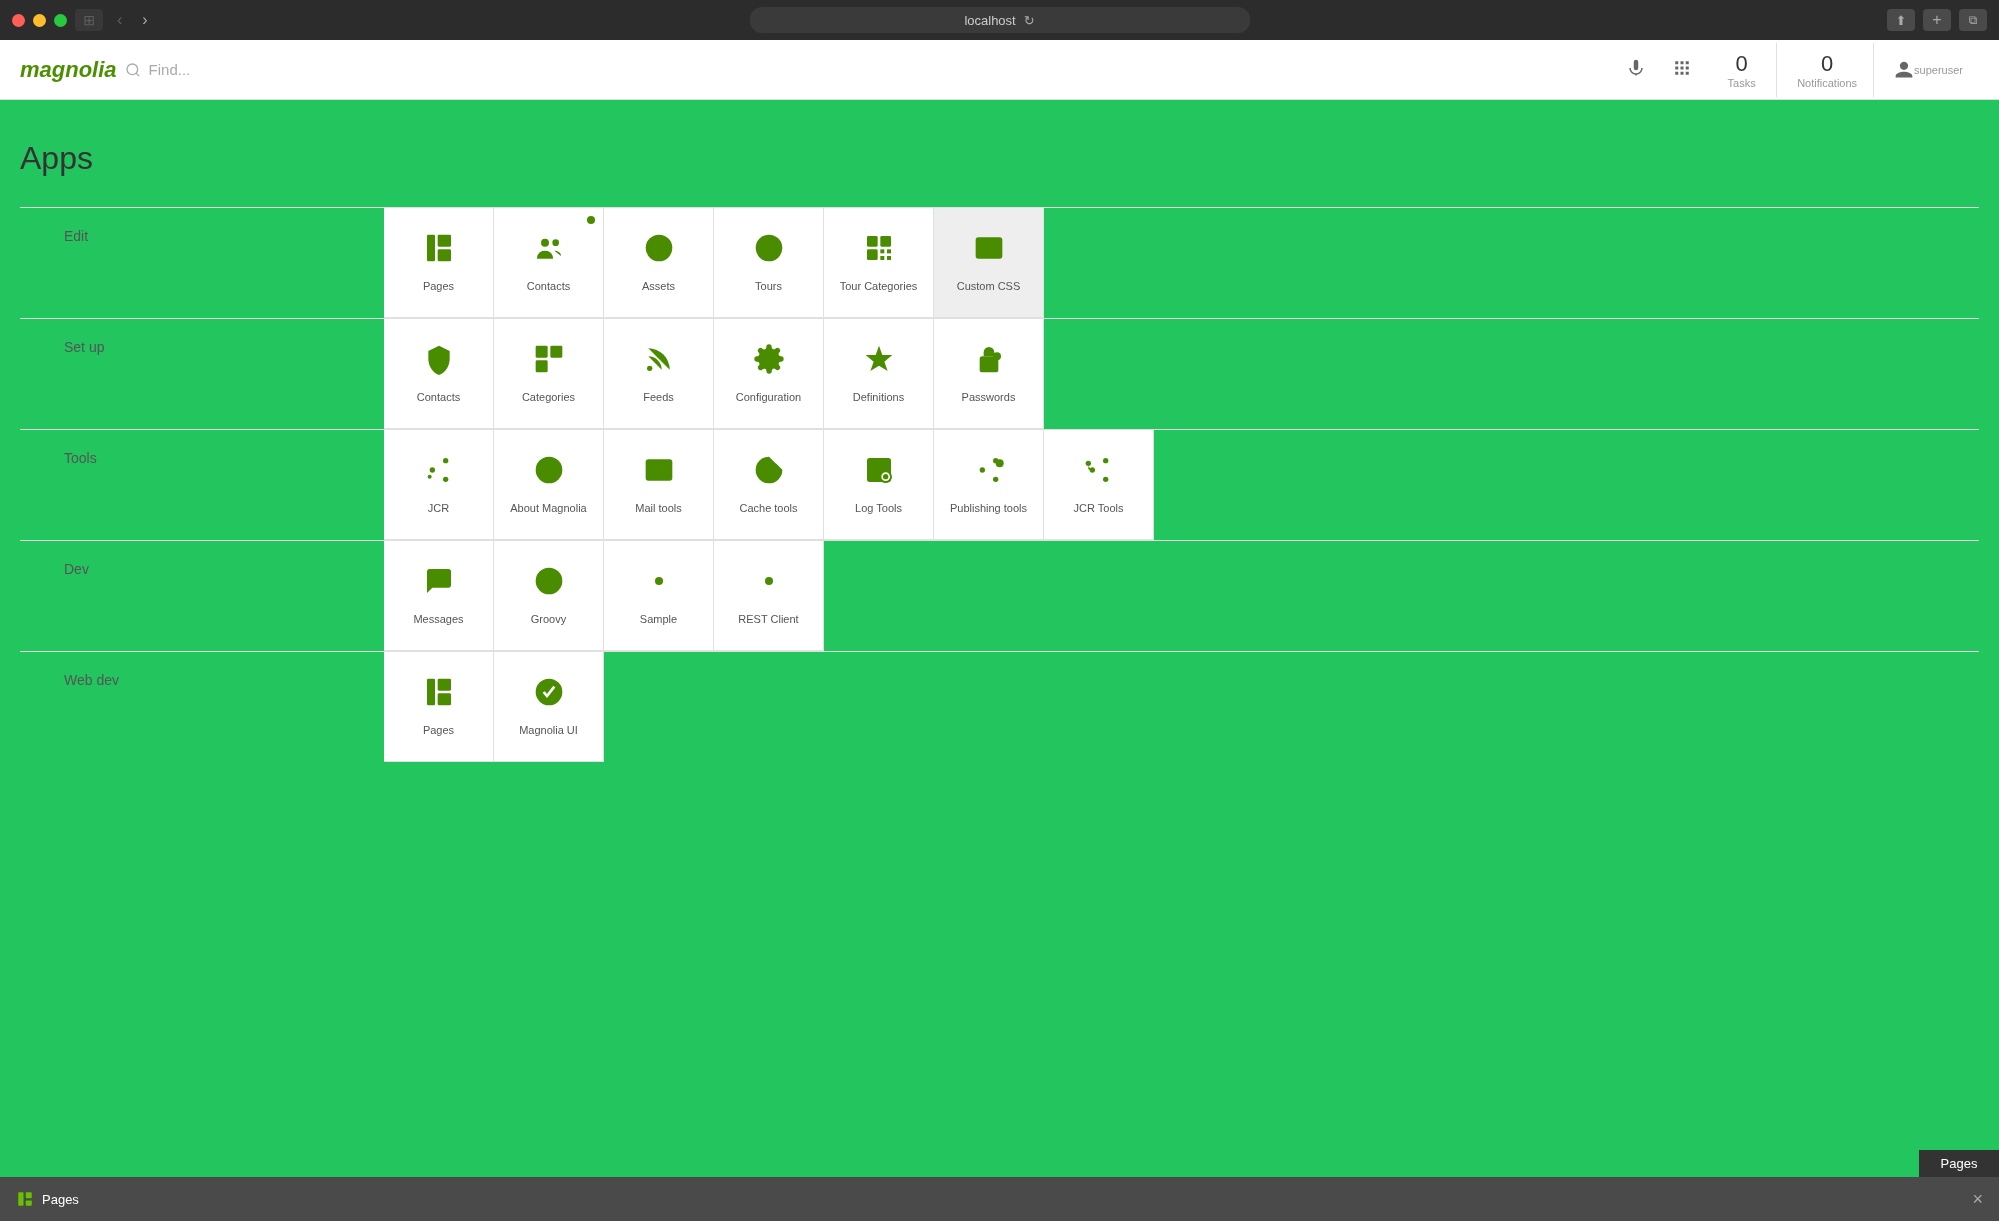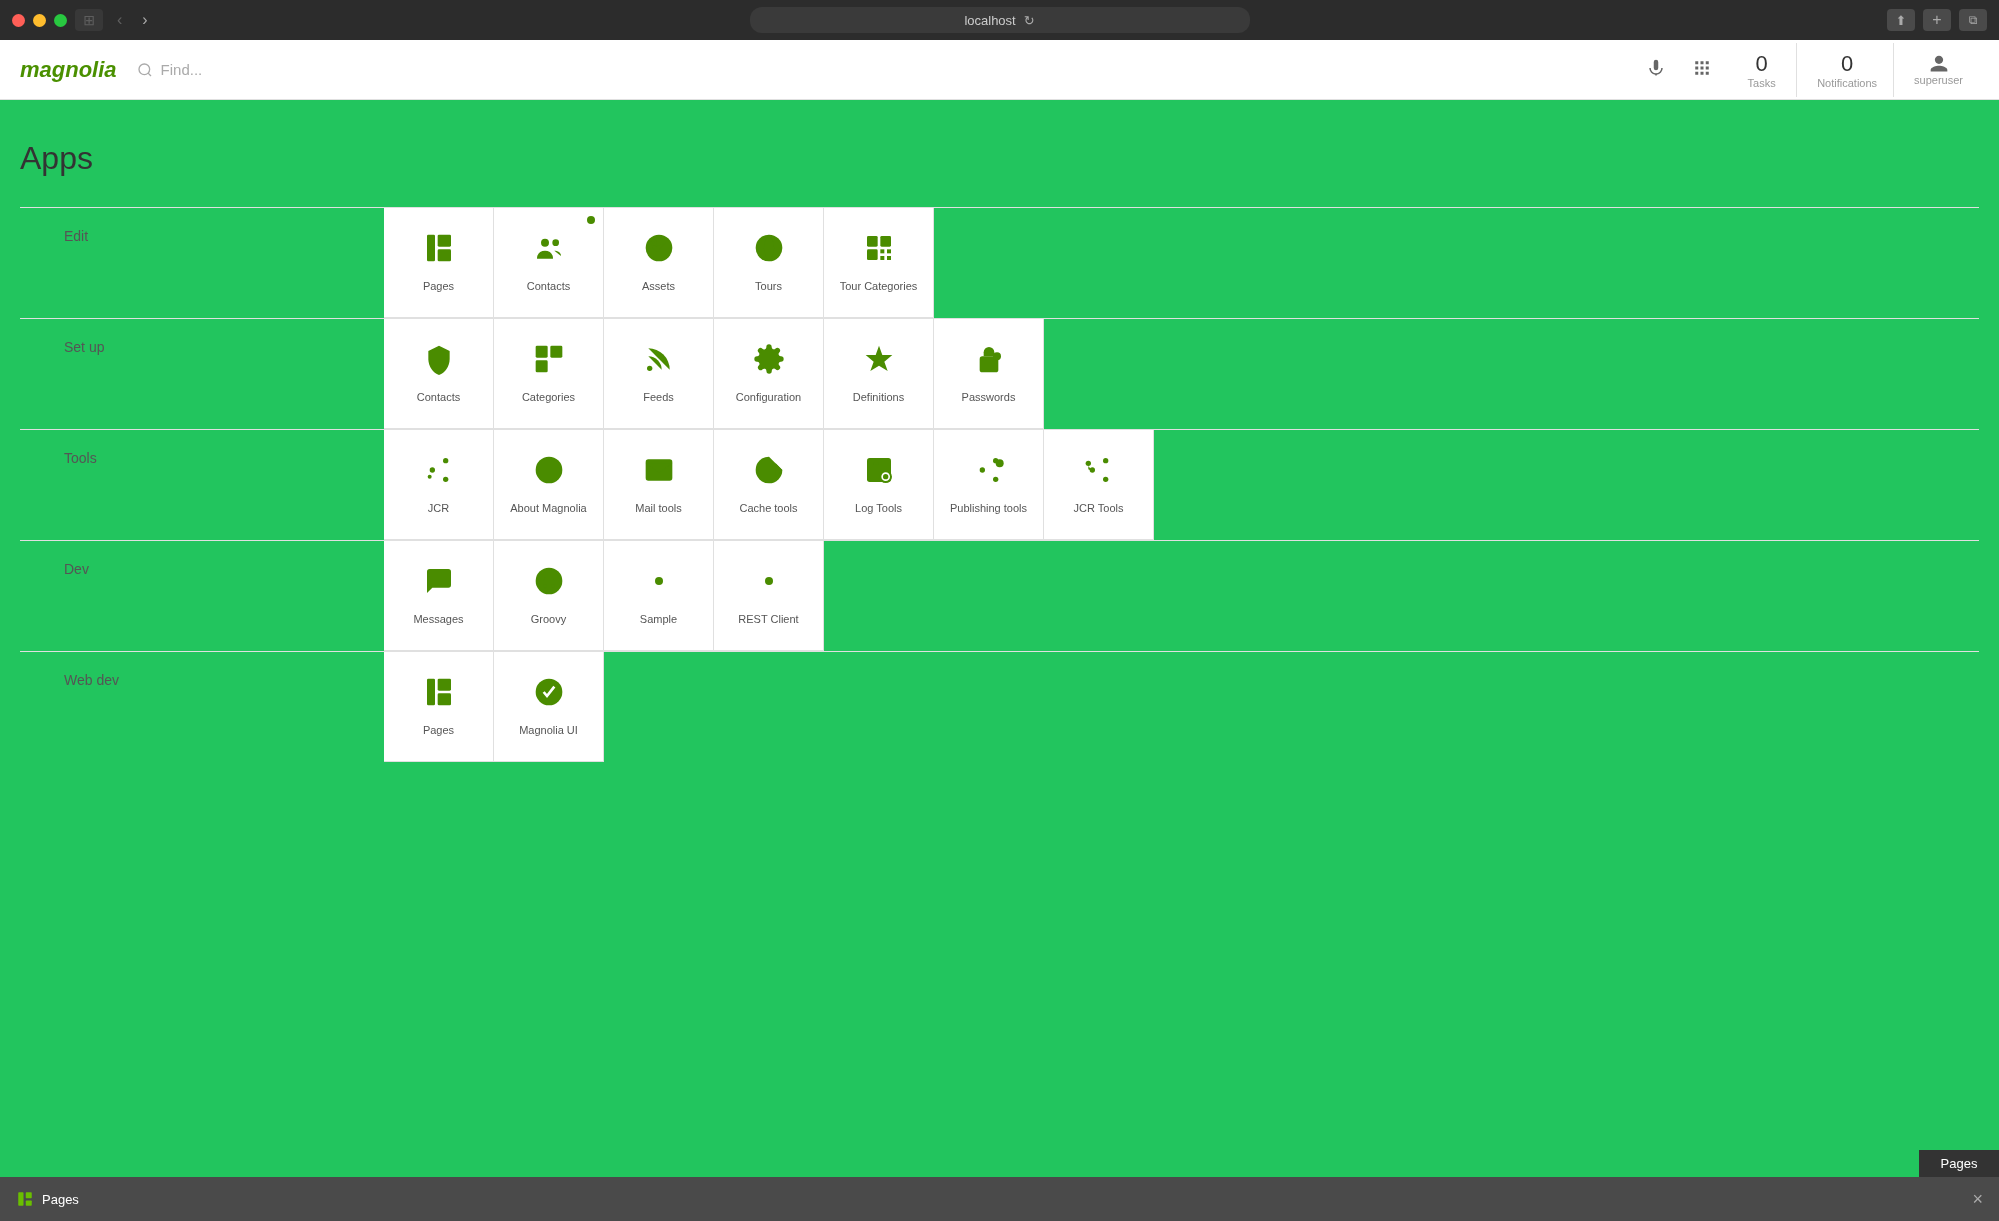--- a/index.html
+++ b/index.html
@@ -40,21 +40,21 @@
     .window-right-btns { margin-left: auto; display: flex; gap: 8px; }
 
     
     .app-header {
       background: white;
       height: 60px;
       display: flex;
       align-items: center;
       padding: 0 20px;
       border-bottom: 1px solid #e0e0e0;
-      gap: 20px;
+      gap: 8px;
     }
     .logo { color: #6abf00; font-size: 22px; font-weight: bold; font-style: italic; }
     .logo span { color: #4a9000; }
     .search-bar {
       flex: 1;
       display: flex;
       align-items: center;
       gap: 8px;
       color: #aaa;
       font-size: 15px;
@@ -70,21 +70,20 @@
       align-items: center;
       padding: 8px 16px;
       cursor: pointer;
       border-right: 1px solid #e0e0e0;
       min-width: 70px;
     }
     .header-btn .count { font-size: 22px; font-weight: 300; color: #333; }
     .header-btn .label { font-size: 11px; color: #999; }
     .header-user {
       display: flex;
-      flex-direction: column;
       align-items: center;
       padding: 8px 16px;
       cursor: pointer;
       justify-content: center;
     }
     .header-user .username { font-size: 11px; color: #999; }
 
     
     .main-content {
       background: #22c55e;
@@ -306,20 +305,29 @@
                 <rect x="3" y="3" width="8" height="8" rx="1"></rect>
                 <rect x="13" y="3" width="8" height="8" rx="1"></rect>
                 <rect x="3" y="13" width="8" height="8" rx="1"></rect>
                 <rect x="13" y="13" width="3" height="3"></rect>
                 <rect x="18" y="13" width="3" height="3"></rect>
                 <rect x="13" y="18" width="3" height="3"></rect>
                 <rect x="18" y="18" width="3" height="3"></rect>
               </svg></div>
             <div class="app-name">Tour Categories</div>
           </div>
+          <div class="app-tile active">
+            <div class="app-icon"><svg class="icon-svg" viewBox="0 0 24 24">
+                <rect x="2" y="4" width="20" height="16" rx="2"></rect>
+                <line x1="2" y1="8" x2="22" y2="8" stroke-width="1.5"></line>
+                <line x1="7" y1="12" x2="17" y2="12" stroke-width="2"></line>
+                <line x1="7" y1="16" x2="14" y2="16" stroke-width="2"></line>
+              </svg></div>
+            <div class="app-name">Custom CSS</div>
+          </div>
         </div>
       </div>
       <div class="section">
         <div class="section-label">Set up</div>
         <div class="section-apps">
           <div class="app-tile">
             <div class="app-icon"><svg class="icon-svg" viewBox="0 0 24 24">
                 <path d="M12 2L4 6v6c0 5.5 3.5 10.7 8 12 4.5-1.3 8-6.5 8-12V6l-8-4z"></path>
               </svg></div>
             <div class="app-name">Contacts</div>

